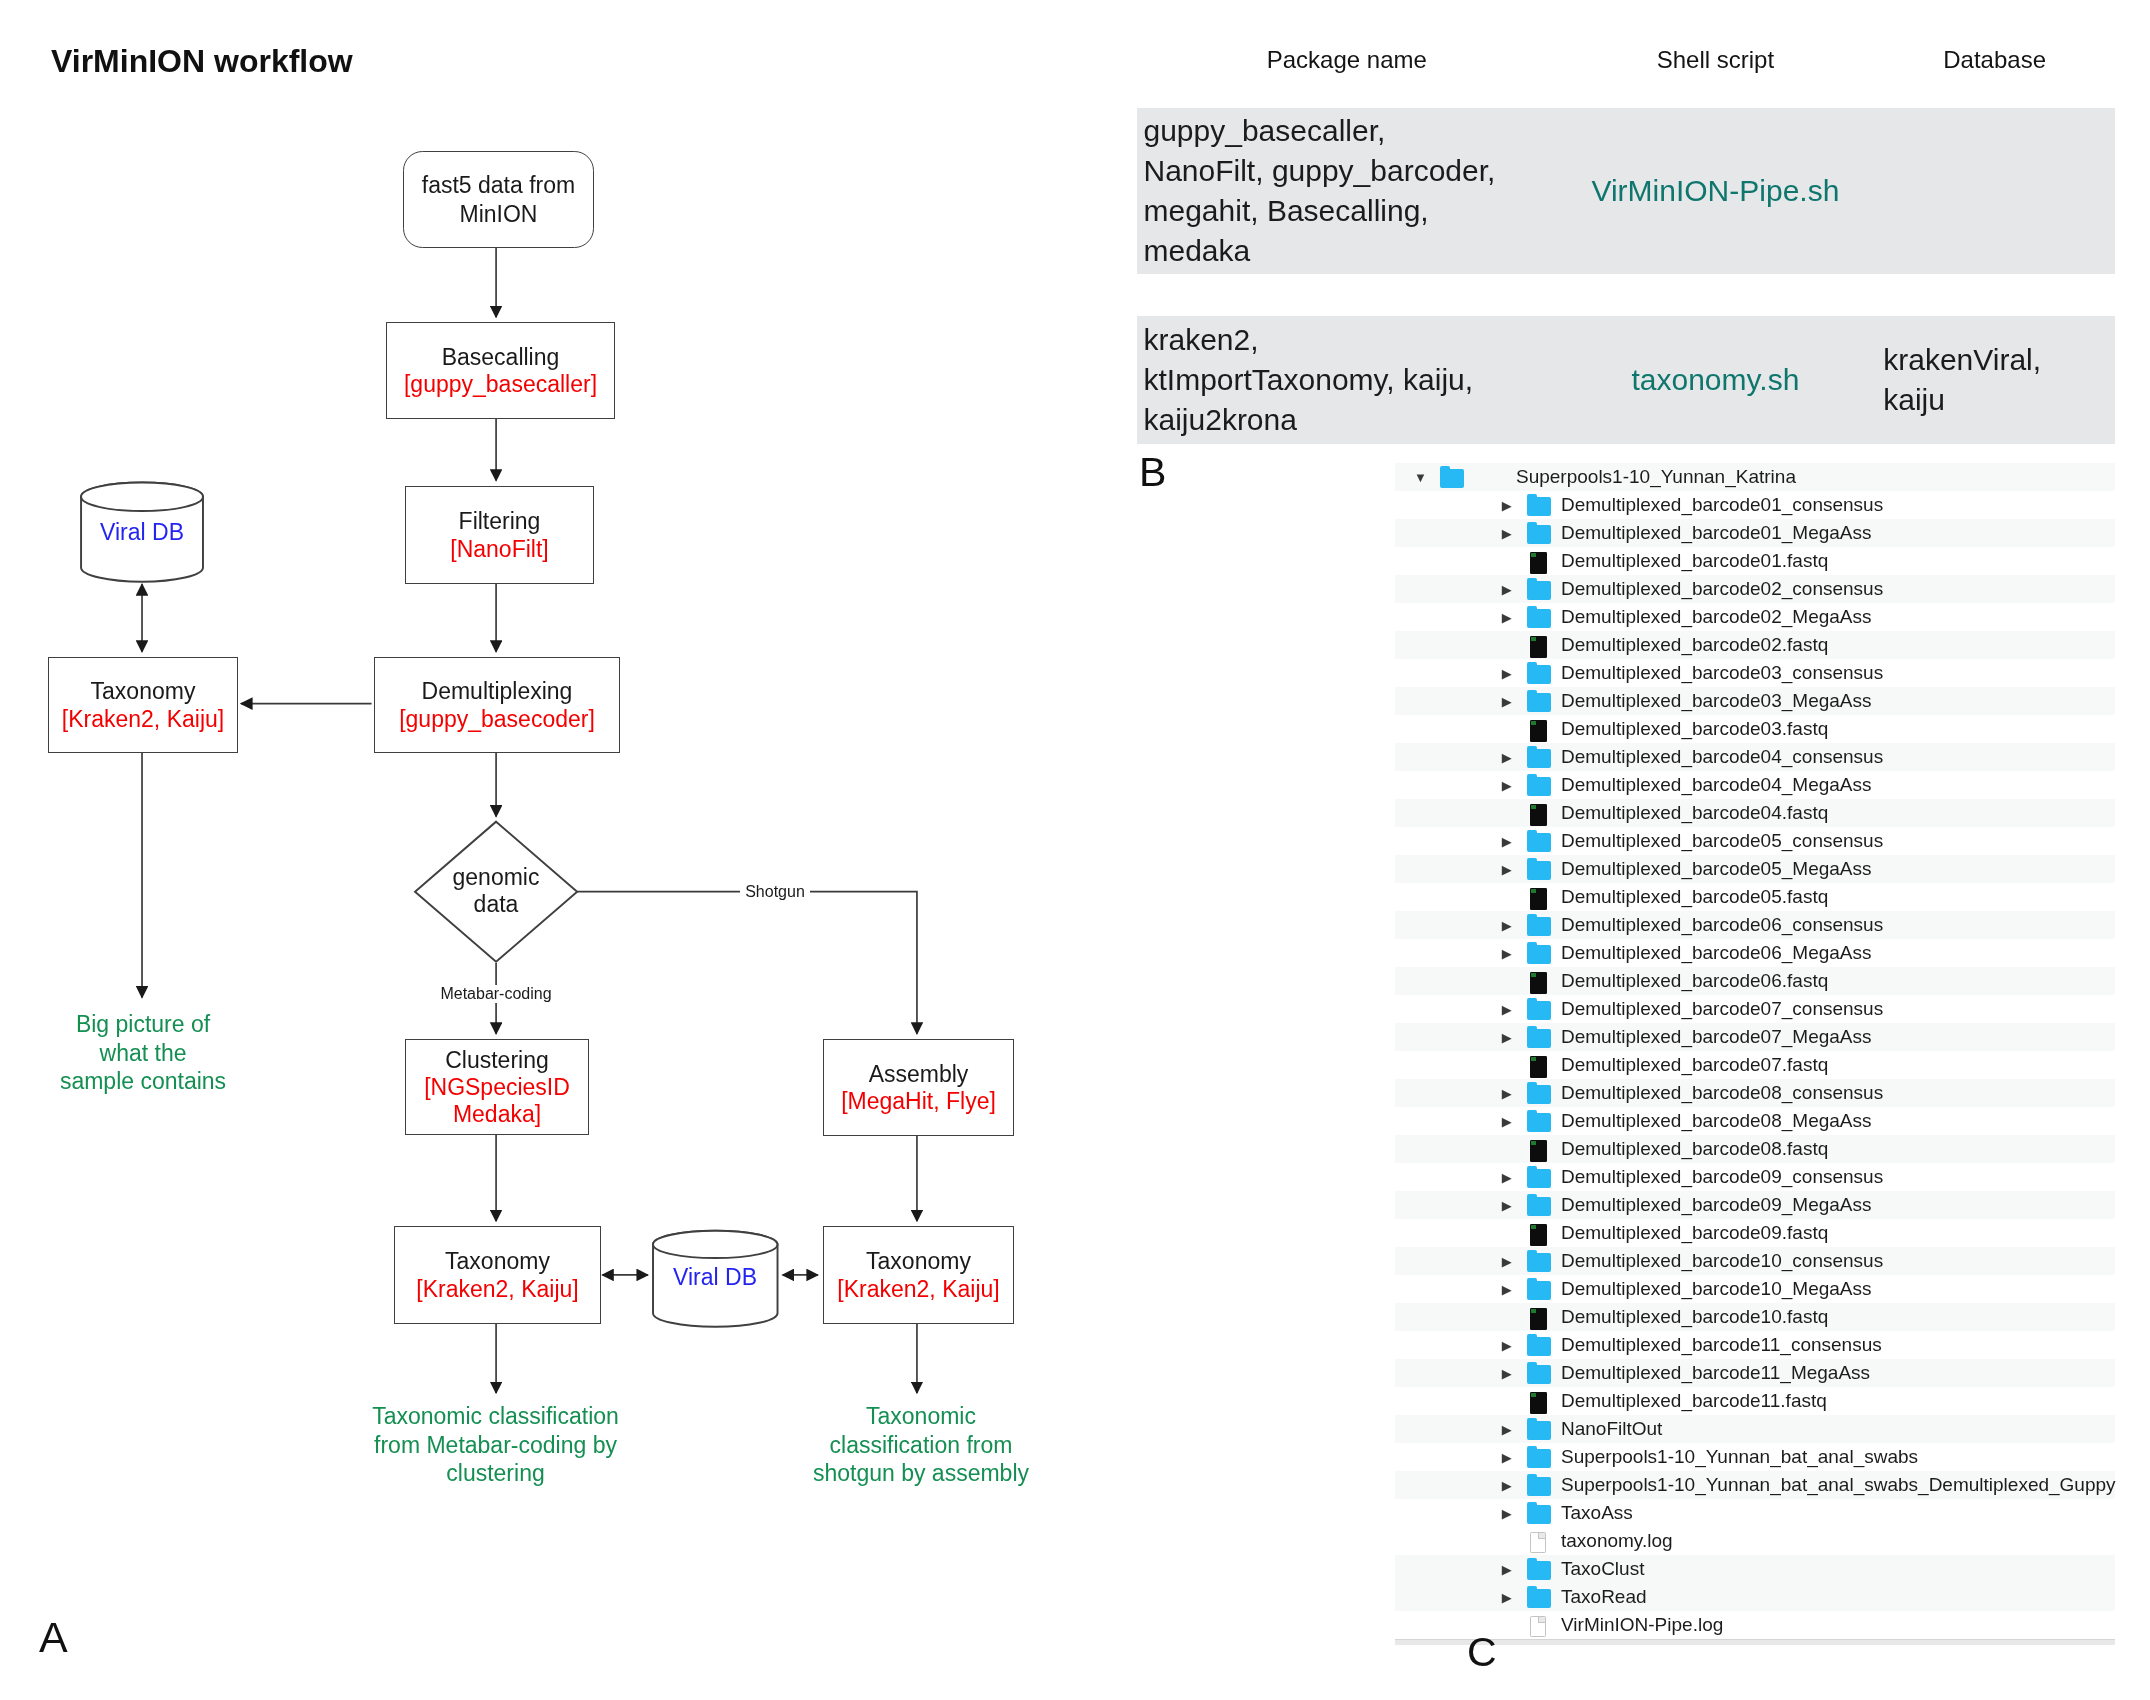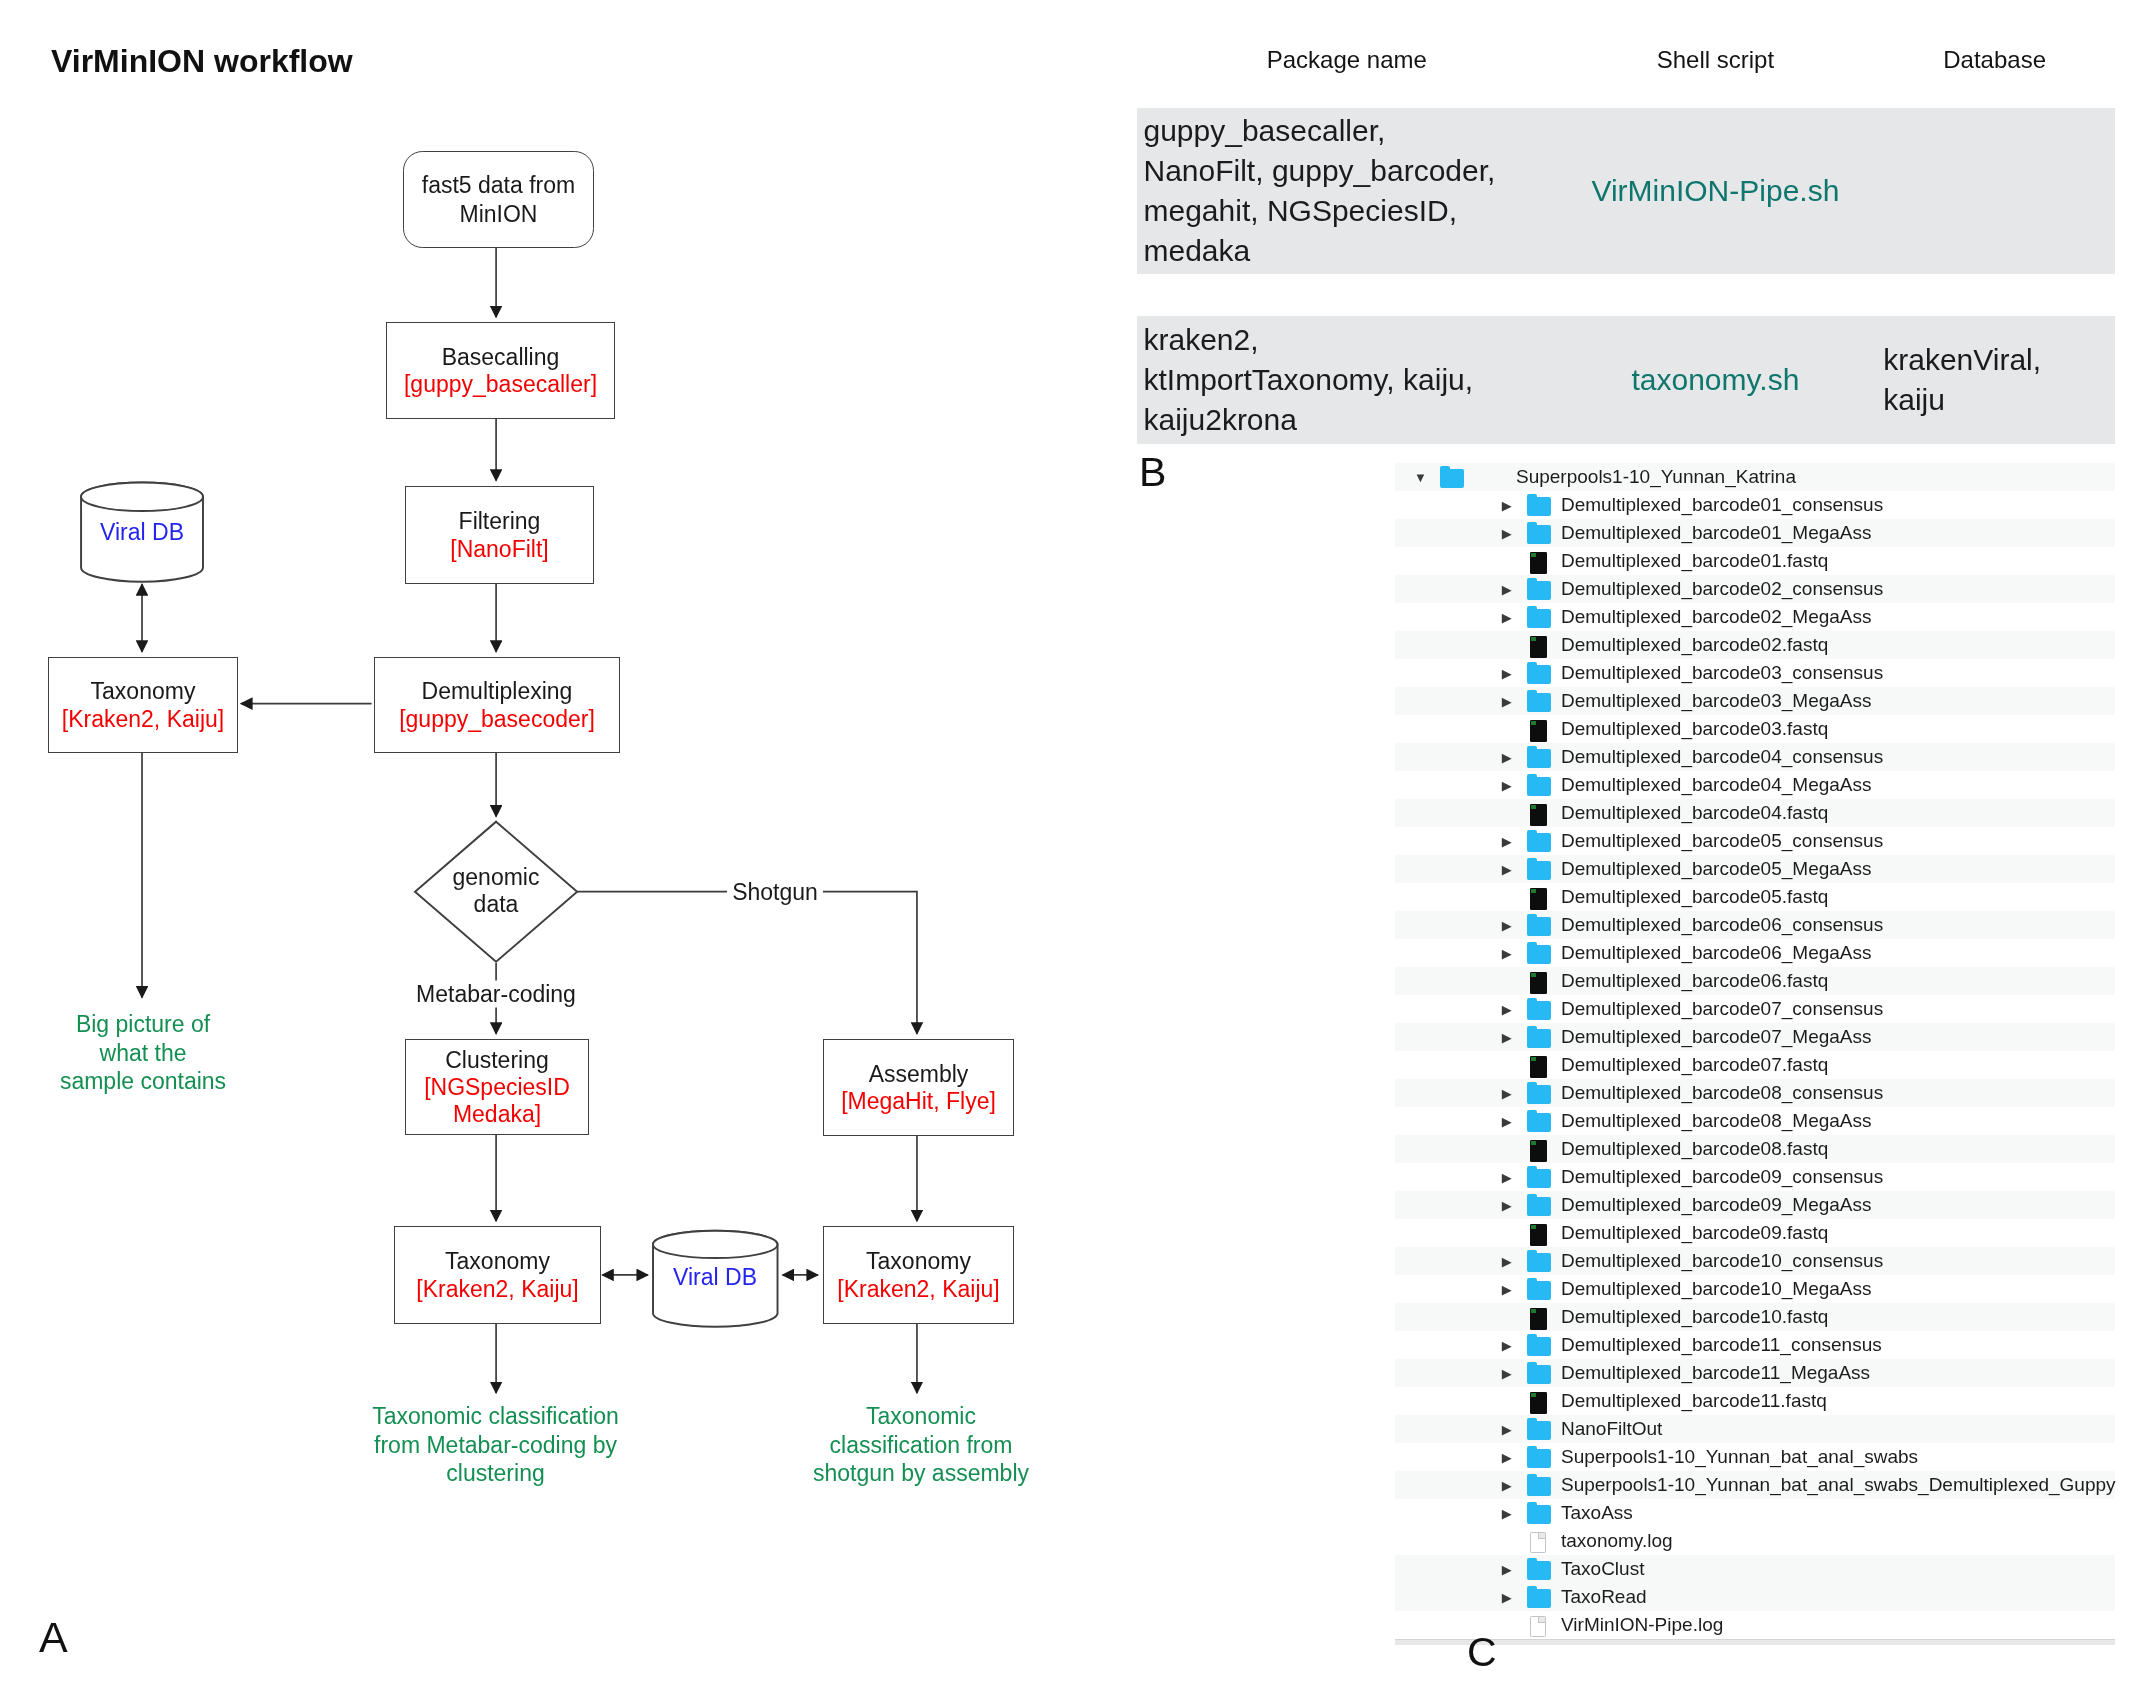--- a/index.html
+++ b/index.html
@@ -19,21 +19,21 @@
   .node-taxonomy-reads{left:48px;top:657px;width:188px;height:94px;}
   .node-clustering{left:405px;top:1039px;width:182px;height:94px;line-height:27px;}
   .node-assembly{left:823px;top:1039px;width:189px;height:95px;}
   .node-taxonomy-clust{left:394px;top:1226px;width:205px;height:96px;}
   .node-taxonomy-ass{left:823px;top:1226px;width:189px;height:96px;}
   .overlay-text{position:absolute;text-align:center;font-size:23px;line-height:27px;}
   .db-label{color:#2424f0;}
   .db-label-top{left:77px;top:519px;width:130px;}
   .db-label-bottom{left:650px;top:1264px;width:130px;}
   .diamond-text{left:431px;top:864px;width:130px;color:#1a1a1a;}
-  .edge-label{position:absolute;transform:translate(-50%,-50%);background:#ffffff;padding:0 5.2px;font-size:23px;color:#1a1a1a;white-space:nowrap;}
+  .edge-label{position:absolute;transform:translate(-50%,-50%);background:#ffffff;padding:0 5.2px;font-size:16px;color:#1a1a1a;white-space:nowrap;}
   .edge-metabar{left:496px;top:994px;}
   .edge-shotgun{left:775px;top:892px;}
   .green-text{position:absolute;text-align:center;font-size:23px;line-height:28.5px;color:#148f52;white-space:pre-line;}
   .green-reads{left:36px;top:1010px;width:214px;}
   .green-clust{left:327px;top:1402px;width:337px;}
   .green-ass{left:785px;top:1402px;width:272px;}
   .panel-letter{position:absolute;font-size:43px;color:#111;}
   .letter-a{left:39px;top:1613px;}
   .letter-b{left:1139px;top:449px;font-size:41px;}
   .letter-c{left:1467px;top:1629px;font-size:41px;}
@@ -178,21 +178,21 @@
 
 <div class="pkg-table">
   <div class="pkg-head">
     <div class="hc col1">Package name</div>
     <div class="hc col2">Shell script</div>
     <div class="hc col3">Database</div>
   </div>
   <div class="pkg-row pkg-row-1">
     <div class="cell packages col1 pre">guppy_basecaller,
 NanoFilt, guppy_barcoder,
-megahit, NGSpeciesID,
+megahit, Basecalling,
 medaka</div>
     <div class="cell script col2">VirMinION-Pipe.sh</div>
     <div class="cell database col3 pre"></div>
   </div>
   <div class="pkg-row pkg-row-2">
     <div class="cell packages col1 pre">kraken2,
 ktImportTaxonomy, kaiju,
 kaiju2krona</div>
     <div class="cell script col2">taxonomy.sh</div>
     <div class="cell database col3 pre">krakenViral,

